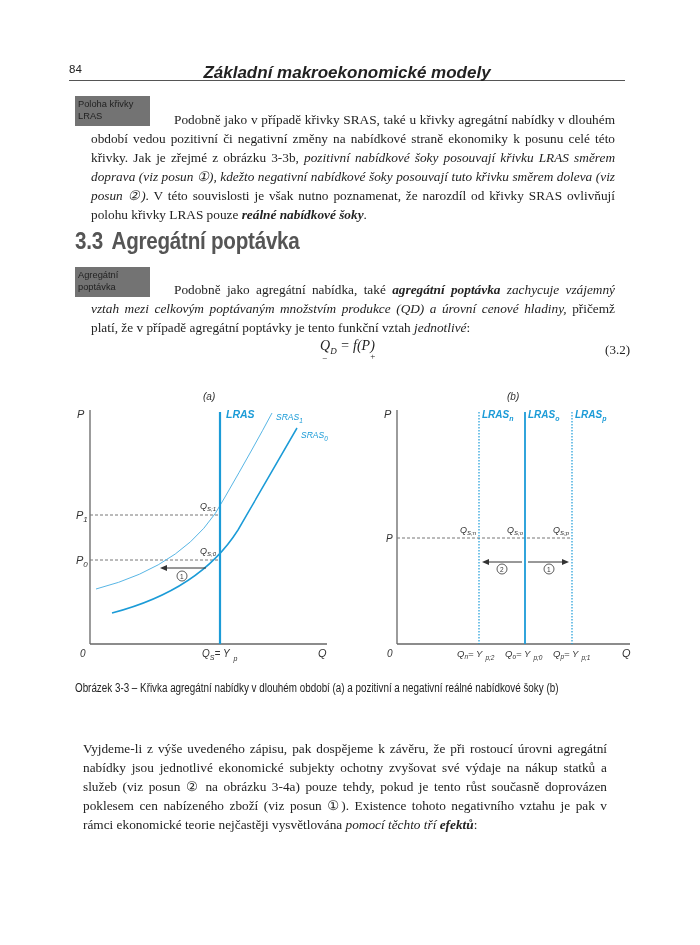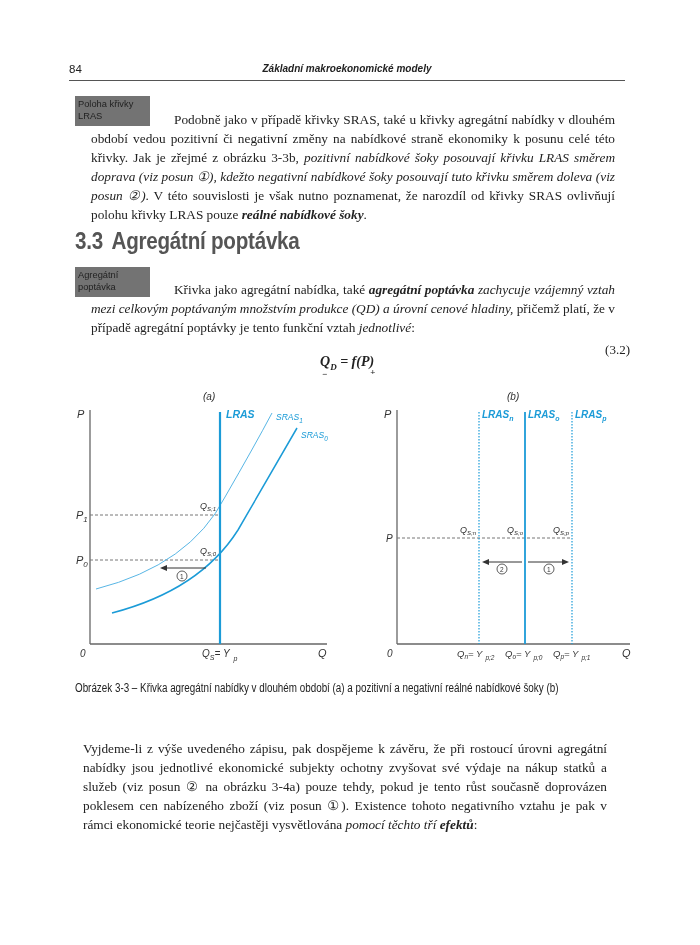--- a/index.html
+++ b/index.html
@@ -2,31 +2,31 @@
 <html><head>
 <meta charset="utf-8">
 <style>
   html, body { margin:0; padding:0; background:#ffffff; }
   body { width:700px; height:945px; position:relative; overflow:hidden; color:#222; }
   .serif { font-family: "Liberation Serif", "DejaVu Serif", serif; }
   .sans { font-family: "Liberation Sans", "DejaVu Sans", sans-serif; }
 
   .running-head { position:absolute; left:69px; top:60px; width:556px; height:20px; border-bottom:1.2px solid #555; }
   .running-head .page-no { position:absolute; left:0; top:3px; font-size:11.5px; color:#222; }
-  .running-head .title { position:absolute; left:0; right:0; top:3px; text-align:center; font-size:10px; font-weight:bold; font-style:italic; color:#222; }
+  .running-head .title { position:absolute; left:0; right:0; top:3px; text-align:center; font-size:17px; font-weight:bold; font-style:italic; color:#222; }
 
   .margin-note { position:absolute; left:75px; width:75px; background:#737373; font-size:9.3px; line-height:12px; padding:2px 3px; box-sizing:border-box; color:#222; }
 
   .para { position:absolute; font-size:13.3px; line-height:19px; text-align:justify; color:#222; }
   .para p { margin:16px; }
 
   .section-heading { position:absolute; left:75px; top:227px; font-size:24px; font-weight:bold; color:#555; letter-spacing:-0.3px; transform:scaleX(0.86); transform-origin:left center; }
   .section-heading .num { margin-right:10px; }
 
-  .equation { position:absolute; left:320px; top:354px; font-size:14px; font-style:italic;font-weight:bold; }
+  .equation { position:absolute; left:320px; top:338px; font-size:14px; font-style:italic; }
   .eq-number { position:absolute; right:70px; top:342px; font-size:13px; }
 
   .figure-svg { position:absolute; left:60px; top:385px; }
 
   .caption { position:absolute; left:75px; top:681px; font-size:12.3px; color:#222; transform:scaleX(0.8); transform-origin:left center; white-space:nowrap; font-weight:500; }
 </style>
 </head>
 <body>
 
 <div class="running-head sans">
@@ -43,21 +43,21 @@
 </div>
 
 <div class="section-heading sans">
   <span class="num">3.3</span><span>Agregátní poptávka</span>
 </div>
 
 <div class="margin-note sans" style="top:267px; height:30px;">Agregátní poptávka</div>
 
 <div class="para serif" style="left:75px; top:264px; width:556px;">
   <p>
-    <span style="display:inline-block; width:83px;"></span><span>Křivka jako agregátní nabídka, také </span><b><i>agregátní poptávka</i></b><i> zachycuje vzájemný vztah mezi celkovým poptávaným množstvím produkce (QD) a úrovní cenové hladiny,</i><span> přičemž platí, že v případě agregátní poptávky je tento funkční vztah </span><i>jednotlivé</i><span>:</span>
+    <span style="display:inline-block; width:83px;"></span><span>Podobně jako agregátní nabídka, také </span><b><i>agregátní poptávka</i></b><i> zachycuje vzájemný vztah mezi celkovým poptávaným množstvím produkce (QD) a úrovní cenové hladiny,</i><span> přičemž platí, že v případě agregátní poptávky je tento funkční vztah </span><i>jednotlivé</i><span>:</span>
   </p>
 </div>
 
 <div class="equation serif">
   <span style="position:relative; display:inline-block;">
     <span>Q</span><sub style="font-size:9px;">D</sub>
     <span style="position:absolute; left:2px; top:15px; font-size:9px; font-style:normal;">−</span>
   </span>
   <span style="position:relative; display:inline-block;">
     <span>= f(P)</span>

